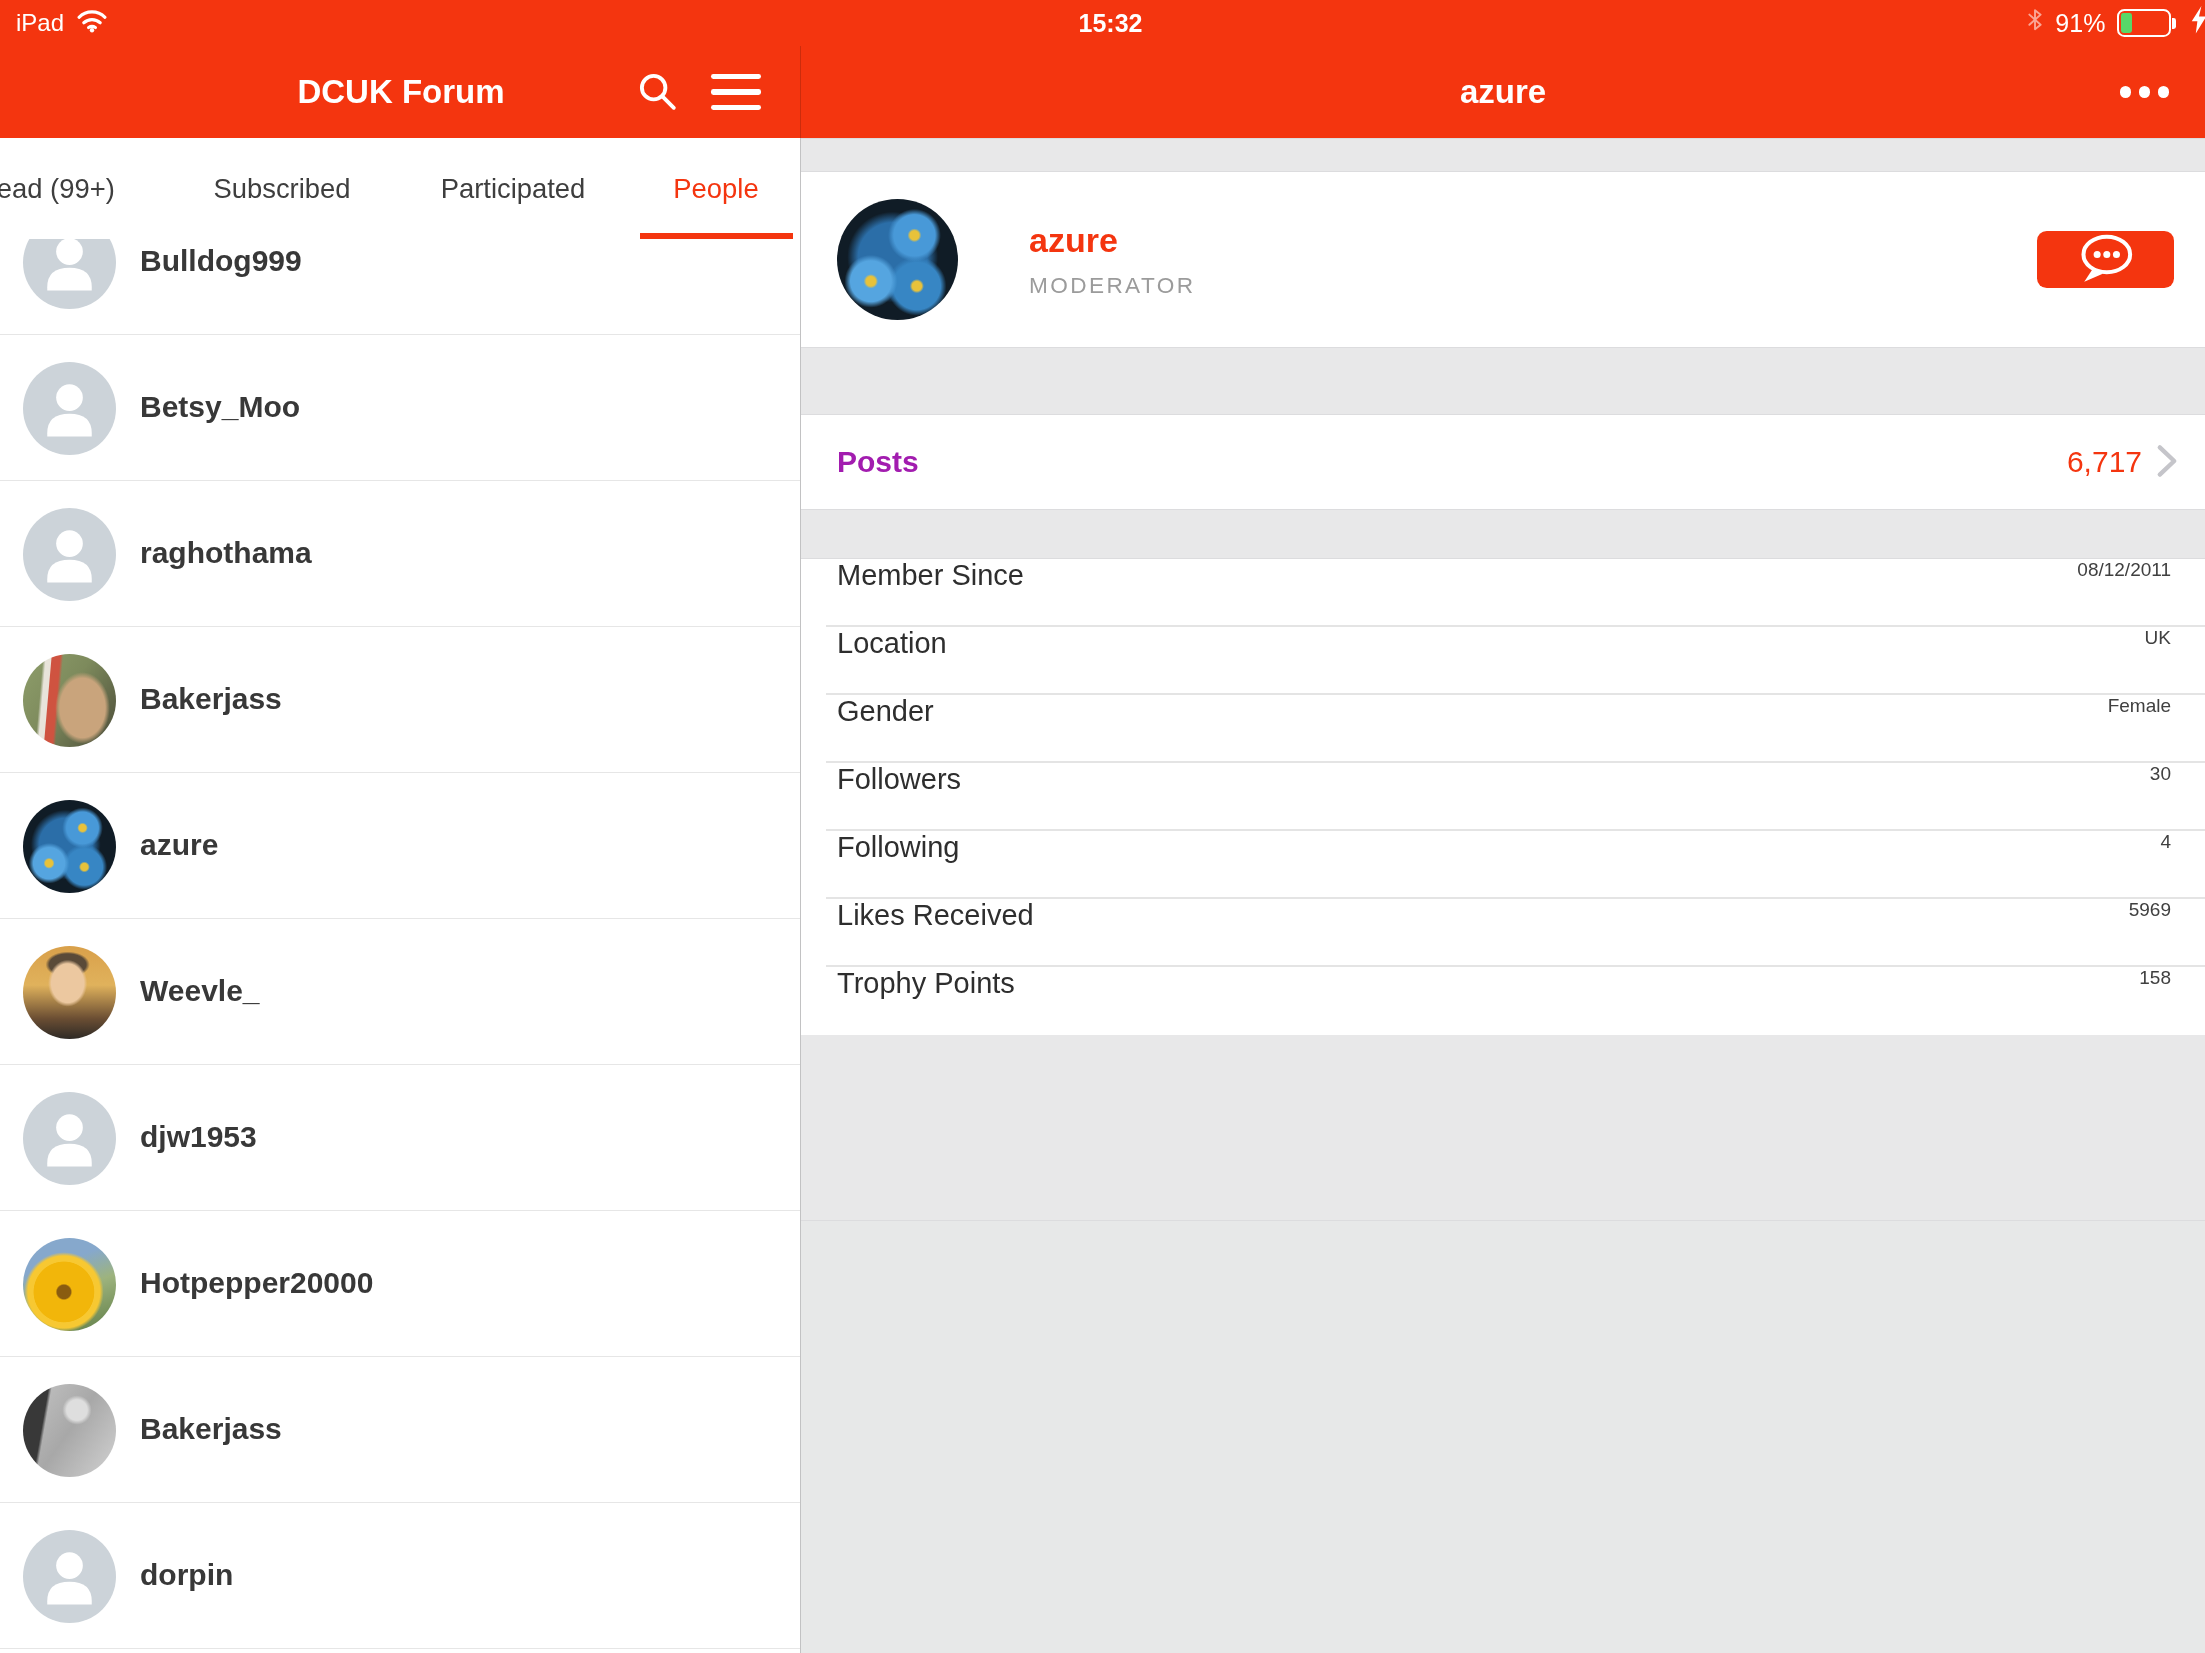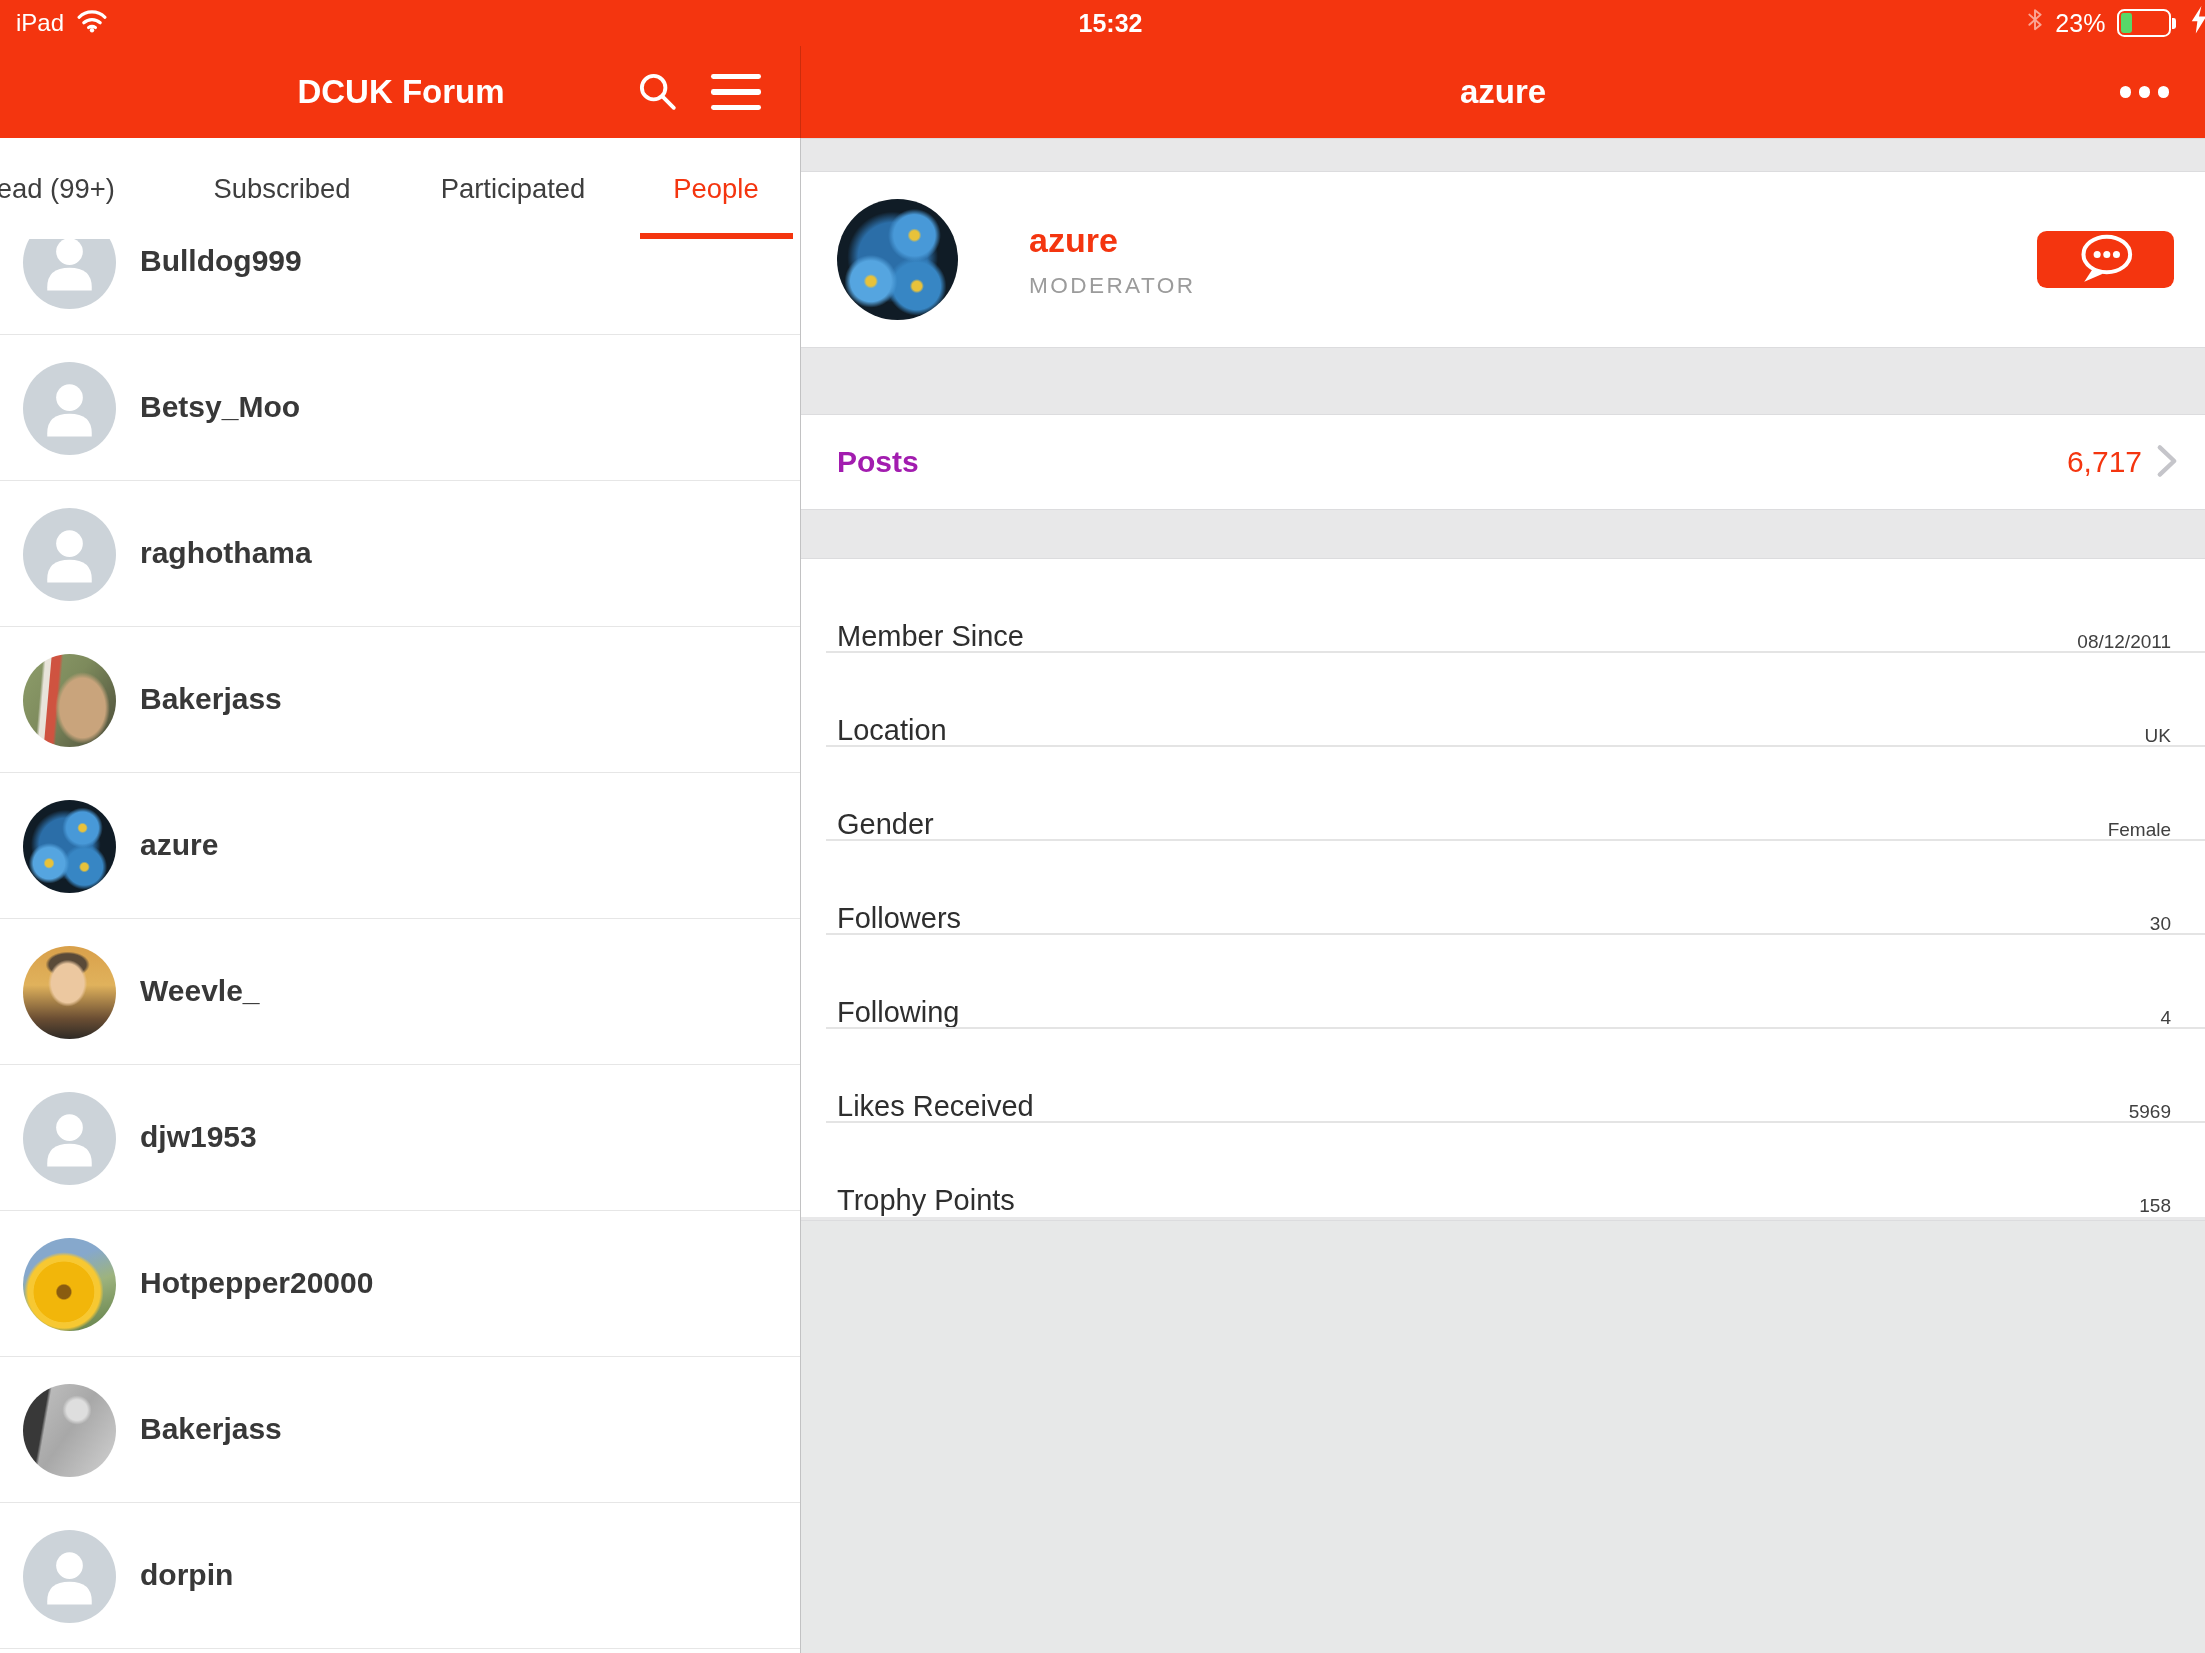--- a/index.html
+++ b/index.html
@@ -75,21 +75,21 @@
   .profile-avatar{position:absolute;left:36px;top:27px;width:121px;height:121px;border-radius:50%;overflow:hidden;}
   .profile-meta{position:absolute;left:228px;top:0;height:175px;display:flex;flex-direction:column;justify-content:center;gap:13px;}
   .profile-name{font-size:34px;font-weight:bold;color:#f4350f;}
   .profile-role{font-size:22.6px;letter-spacing:2.4px;color:#9b9b9b;}
   .msg-btn{position:absolute;right:31px;top:59px;width:137px;height:57px;background:#f4350f;border-radius:9.7px;display:flex;align-items:center;justify-content:center;cursor:pointer;}
   .posts-row{position:absolute;left:0;right:0;top:277px;height:94px;background:#fff;display:flex;align-items:center;cursor:pointer;}
   .posts-label{margin-left:36px;font-size:30px;font-weight:bold;color:#a21caf;}
   .posts-right{margin-left:auto;margin-right:26px;display:flex;align-items:center;gap:13px;}
   .posts-value{font-size:30px;color:#f4350f;margin-left:16px;}
   .details{position:absolute;left:0;right:0;top:421px;background:#fff;}
-  .detail-row{position:relative;height:94px;display:flex;align-items:flex-end;}
+  .detail-row{position:relative;height:68px;display:flex;align-items:flex-start;}
   .detail-row:not(:last-child)::after{content:"";position:absolute;left:25px;right:0;bottom:0;height:1.6px;background:#e4e4e4;}
   .detail-label{margin-left:36px;font-size:29px;color:#2e2e2e;}
   .detail-value{margin-left:auto;margin-right:34px;font-size:19px;color:#404040;}
   .bottom-gray{position:absolute;left:0;right:0;top:1082px;bottom:0;background:#e7e8e8;border-top:1.6px solid #dcdcde;}
 </style>
 </head>
 <body>
 
 <div class="screen">
 
@@ -105,21 +105,21 @@
         </svg>
       </span>
     </div>
     <div class="sb-time">15:32</div>
     <div class="sb-right">
       <span class="bt-icon">
         <svg width="18" height="27.4" viewBox="0 0 32 40" fill="none" stroke="#fff" stroke-width="3.4" stroke-linejoin="round" stroke-linecap="round">
           <path d="M6 11 L26 29 L16 37 L16 3 L26 11 L6 29"></path>
         </svg>
       </span>
-      <span>23%</span>
+      <span>91%</span>
       <span class="battery">
         <span class="fill"></span>
           <span class="nub"></span>
       </span>
       <span>
         <svg width="18" height="27.4" viewBox="0 0 22 34">
           <polygon points="14,0 2,19 9,19 7,34 20,13 11,13" fill="#fff"></polygon>
         </svg>
       </span>
     </div>

